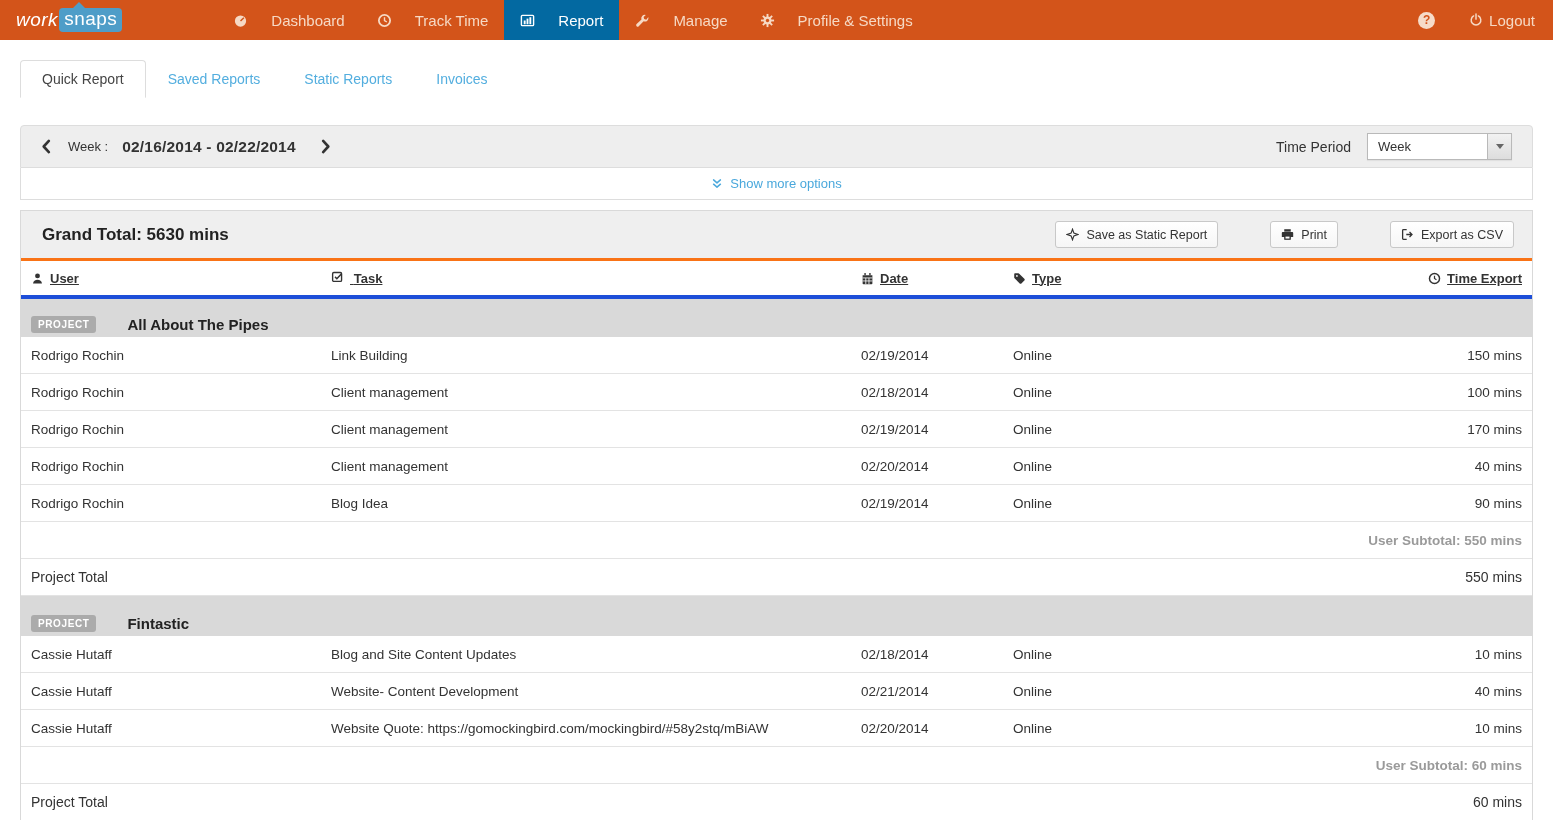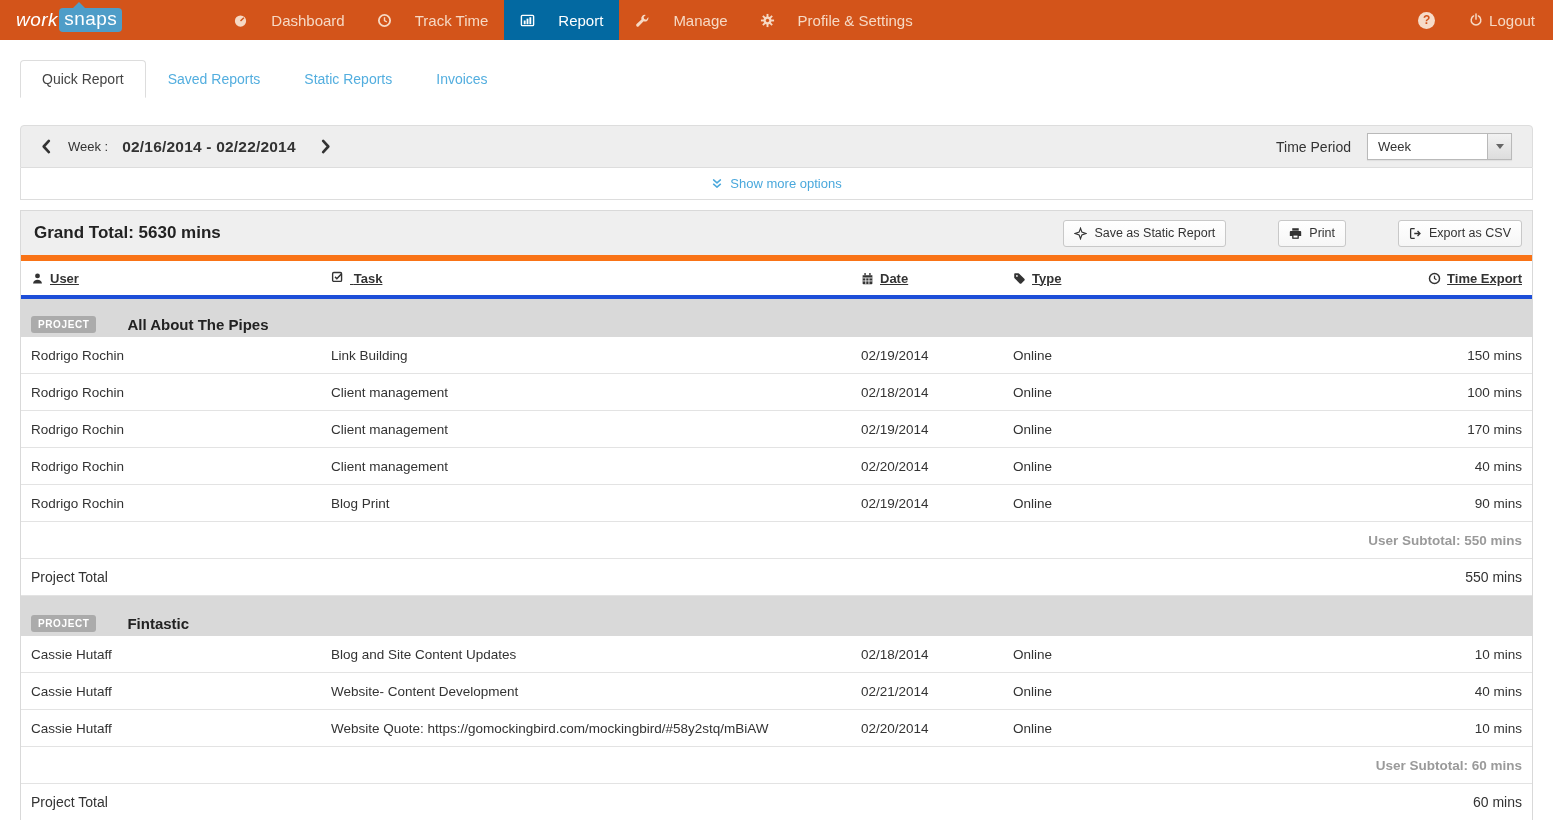--- a/index.html
+++ b/index.html
@@ -46,21 +46,21 @@
   .select-value { flex:1; font-size:13px; padding-left:10px; color:#333; }
   .select-arrow-box { width:24px; height:100%; background:linear-gradient(#F2F2F2,#DDDDDD);
     border-left:1px solid #B9B9B9; display:flex; align-items:center; justify-content:center; }
   .select-arrow-box::before { content:""; border:4px solid transparent; border-top:5px solid #666; margin-top:4px; }
   .show-more-bar { background:#fff; border:1px solid #DDDDDD; border-top:none; height:32px;
     display:flex; align-items:center; justify-content:center; gap:7px; color:#4AA8DC; font-size:13px; cursor:pointer; }
 
   
   .report-panel { margin:10px 20px 0; border:1px solid #D9D9D9; border-bottom:none; }
   .grand-row { background:#EFEFEF; height:50px; display:flex; align-items:center;
-    padding:0 10px; border-bottom:6px solid #f97316; }
+    padding:0 18px; border-bottom:3px solid #f97316; }
   .grand-total { font-size:17px; font-weight:bold; color:#222; margin-left:3px; }
   .grand-buttons { margin-left:auto; display:flex; gap:16px; }
   .btn { display:flex; align-items:center; gap:7px; background:linear-gradient(#FFFFFF,#F6F6F6);
     border:1px solid #C8C8C8; border-radius:3px; padding:0 10px; height:27px;
     font-size:12.5px; color:#333; cursor:pointer;margin-left:36px; }
 
   
   .trow { display:flex; align-items:center; height:37px; padding:0 10px;
     border-bottom:1px solid #E3E3E3; font-size:13.5px; color:#333; background:#fff; }
   .thead-row { height:38px; border-bottom:4px solid #1d4ed8;text-decoration:underline; }
@@ -316,21 +316,21 @@
   </div>
   <div class="trow">
     <div class="col-user">Rodrigo Rochin</div>
     <div class="col-task">Client management</div>
     <div class="col-date">02/20/2014</div>
     <div class="col-type">Online</div>
     <div class="col-time">40 mins</div>
   </div>
   <div class="trow">
     <div class="col-user">Rodrigo Rochin</div>
-    <div class="col-task">Blog Print</div>
+    <div class="col-task">Blog Idea</div>
     <div class="col-date">02/19/2014</div>
     <div class="col-type">Online</div>
     <div class="col-time">90 mins</div>
   </div>
 
   <div class="trow subtotal-row">
     <span class="subtotal-text">User Subtotal: 550 mins</span>
   </div>
   <div class="trow total-row">
     <span class="total-label">Project Total</span>

